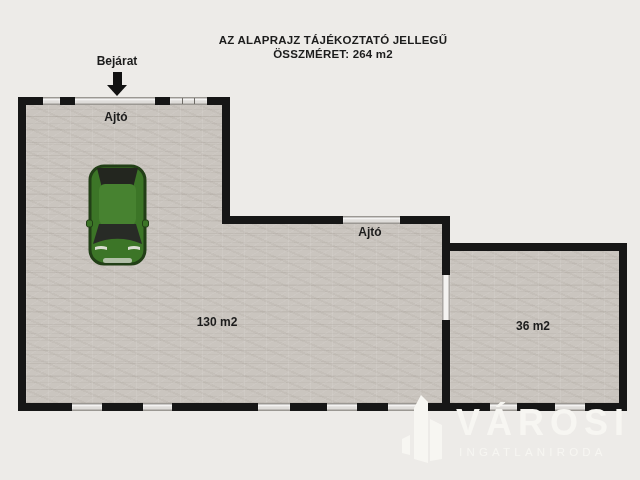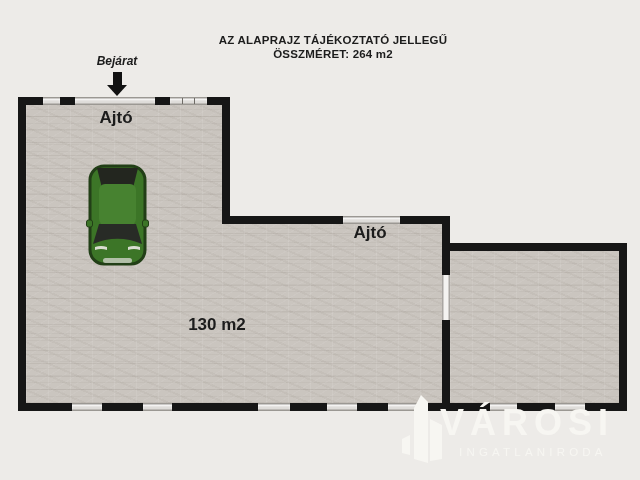--- a/index.html
+++ b/index.html
@@ -25,41 +25,41 @@
     position:absolute;height:8px;background:#dedcd9;
     box-shadow:inset 0 1.5px 0 #9b9893, inset 0 -1.5px 0 #9b9893, inset 0 3px 2px rgba(255,255,255,0.9);
   }
   .opening-v{
     position:absolute;width:8px;background:#f4f3f1;
     box-shadow:inset 1.5px 0 0 #a9a6a2, inset -1.5px 0 0 #a9a6a2;
   }
   .tick{position:absolute;top:1px;width:1px;height:6px;background:#6e6b66;}
   .label{position:absolute;font-weight:bold;text-align:center;}
   .title-block{font-size:11.5px;line-height:13.5px;letter-spacing:0.2px;}
-  .door-label{font-size:17px;line-height:13px;}
-  .room-label{font-size:17px;}
+  .door-label{font-size:12px;line-height:13px;}
+  .room-label{font-size:12px;}
   .entrance-label{font-size:12px;}
   .arrow-wrap{position:absolute;width:21px;height:25px;}
   .arrow-shaft{position:absolute;left:6px;top:0;width:9px;height:14px;background:#111;}
   .arrow-head{position:absolute;left:0;top:13px;width:0;height:0;
     border-left:10.5px solid transparent;border-right:10.5px solid transparent;border-top:11px solid #111;}
   .wm-brand{position:absolute;font-weight:bold;font-size:36px;letter-spacing:6px;color:#f7f6f2;white-space:nowrap;}
   .wm-tagline{position:absolute;font-size:11.5px;letter-spacing:4.2px;color:#f7f6f2;white-space:nowrap;}
 </style>
 </head>
 <body>
 
 <div id="canvas">
 
   <div class="label title-block abs" style="left:183px;top:34px;width:300px;">
     <div>AZ ALAPRAJZ TÁJÉKOZTATÓ JELLEGŰ</div>
     <div>ÖSSZMÉRET: 264 m2</div>
   </div>
 
-  <div class="label entrance-label" style="left:77px;top:54px;width:80px;font-style:italic;">Bejárat</div>
+  <div class="label entrance-label" style="left:77px;top:54px;width:80px;">Bejárat</div>
   <div class="arrow-wrap" style="left:107px;top:72px;">
     <div class="arrow-shaft"></div>
     <div class="arrow-head"></div>
   </div>
 
   <div class="floor" style="left:26px;top:105px;width:196px;height:298px;"></div>
   <div class="floor" style="left:222px;top:224px;width:220px;height:179px;"></div>
   <div class="floor" style="left:450px;top:251px;width:169px;height:152px;"></div>
 
   <div class="wall" style="left:18px;top:97px;width:8px;height:314px;"></div>
@@ -91,20 +91,21 @@
   <div class="opening-h" style="left:555px;top:403px;width:30px;"></div>
 
   <div class="label door-label" style="left:36px;top:111px;width:160px;">
     <div>Ajtó</div>
   </div>
   <div class="label door-label" style="left:290px;top:226px;width:160px;">
     <div>Ajtó</div>
   </div>
 
   <div class="label room-label" style="left:167px;top:315px;width:100px;">130 m2</div>
+  <div class="label room-label" style="left:483px;top:319px;width:100px;">36 m2</div>
 
   <div class="abs" style="left:86px;top:163px;width:63px;height:105px;">
     <svg width="63" height="105" viewBox="0 0 63 105">
       <rect x="4" y="3" width="55" height="98" rx="14" fill="#3c7527" stroke="#223f17" stroke-width="3"></rect>
       <path d="M11 5 L52 5 L47 25 C37 20 26 20 16 25 Z" fill="#23261f"></path>
       <rect x="13" y="21" width="37" height="41" rx="6" fill="#478230"></rect>
       <path d="M13 61 L50 61 L56 81 C40 74 23 74 7 81 Z" fill="#282b26"></path>
       <rect x="0.5" y="57" width="6" height="7" rx="2" fill="#3c7527" stroke="#223f17" stroke-width="1"></rect>
       <rect x="56.5" y="57" width="6" height="7" rx="2" fill="#3c7527" stroke="#223f17" stroke-width="1"></rect>
       <path d="M9 84 Q15 82 21 84 L21 87 Q15 85 9 87 Z" fill="#d9ddd1"></path>
@@ -116,17 +117,17 @@
   <div>
     <div class="abs" style="left:400px;top:392px;width:55px;height:75px;">
       <svg width="55" height="75" viewBox="0 0 55 75">
         <g fill="#f7f6f2">
           <polygon points="14,16 21,3 28,10 28,71 14,67"></polygon>
           <polygon points="30,27 42,33 42,67 30,69"></polygon>
           <polygon points="2,47 10,43 10,63 2,61"></polygon>
         </g>
       </svg>
     </div>
-    <div class="wm-brand" style="left:440px;top:402px;">VÁROSI</div>
+    <div class="wm-brand" style="left:456px;top:402px;">VÁROSI</div>
     <div class="wm-tagline" style="left:459px;top:446px;">INGATLANIRODA</div>
   </div>
 
 </div>
 
 </body></html>

